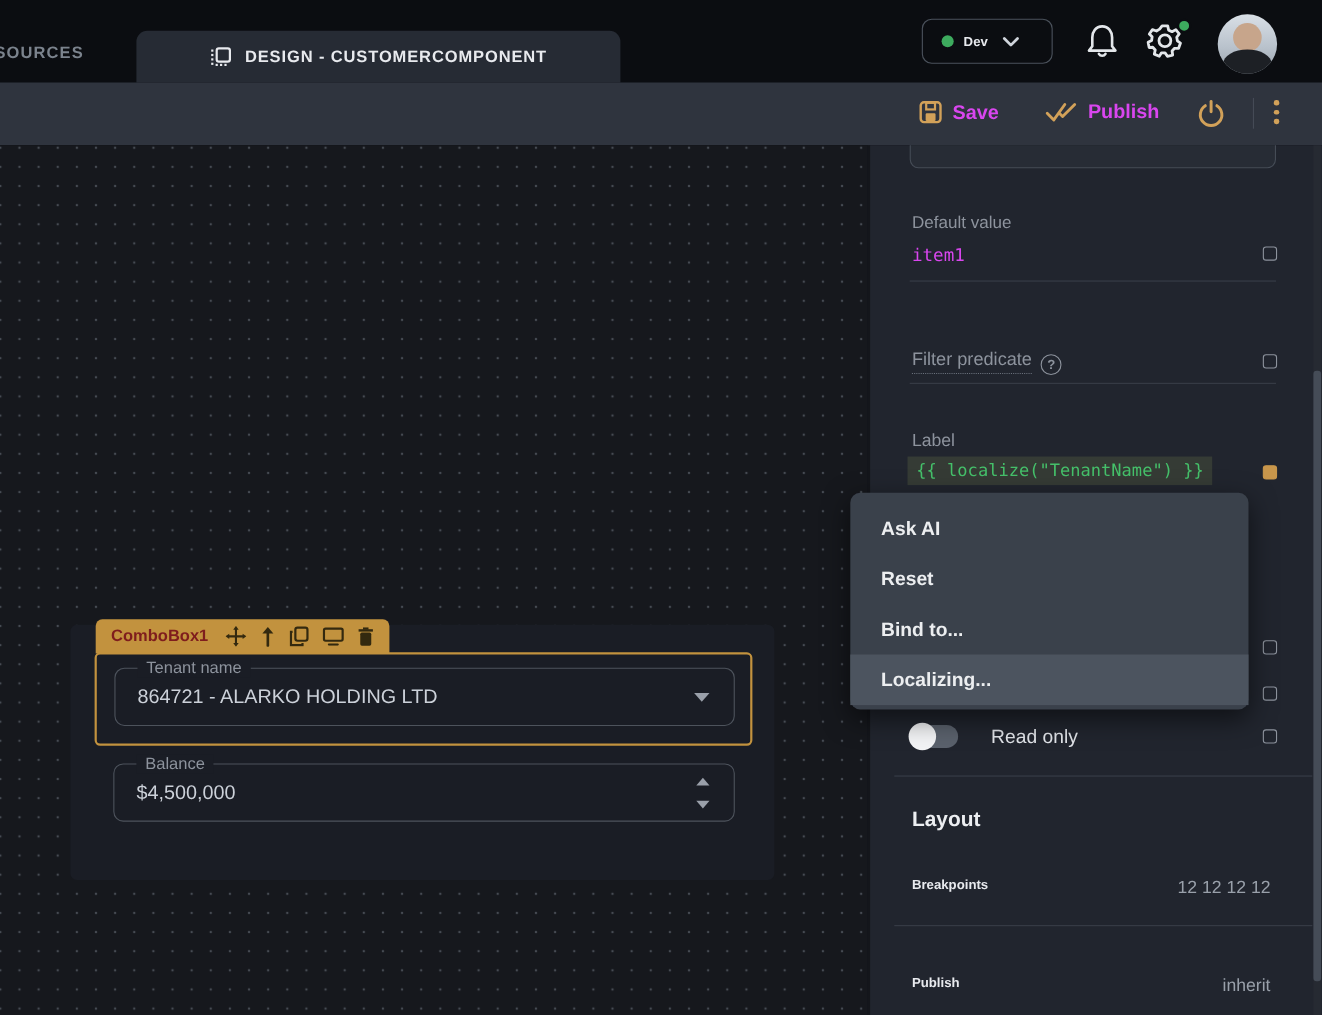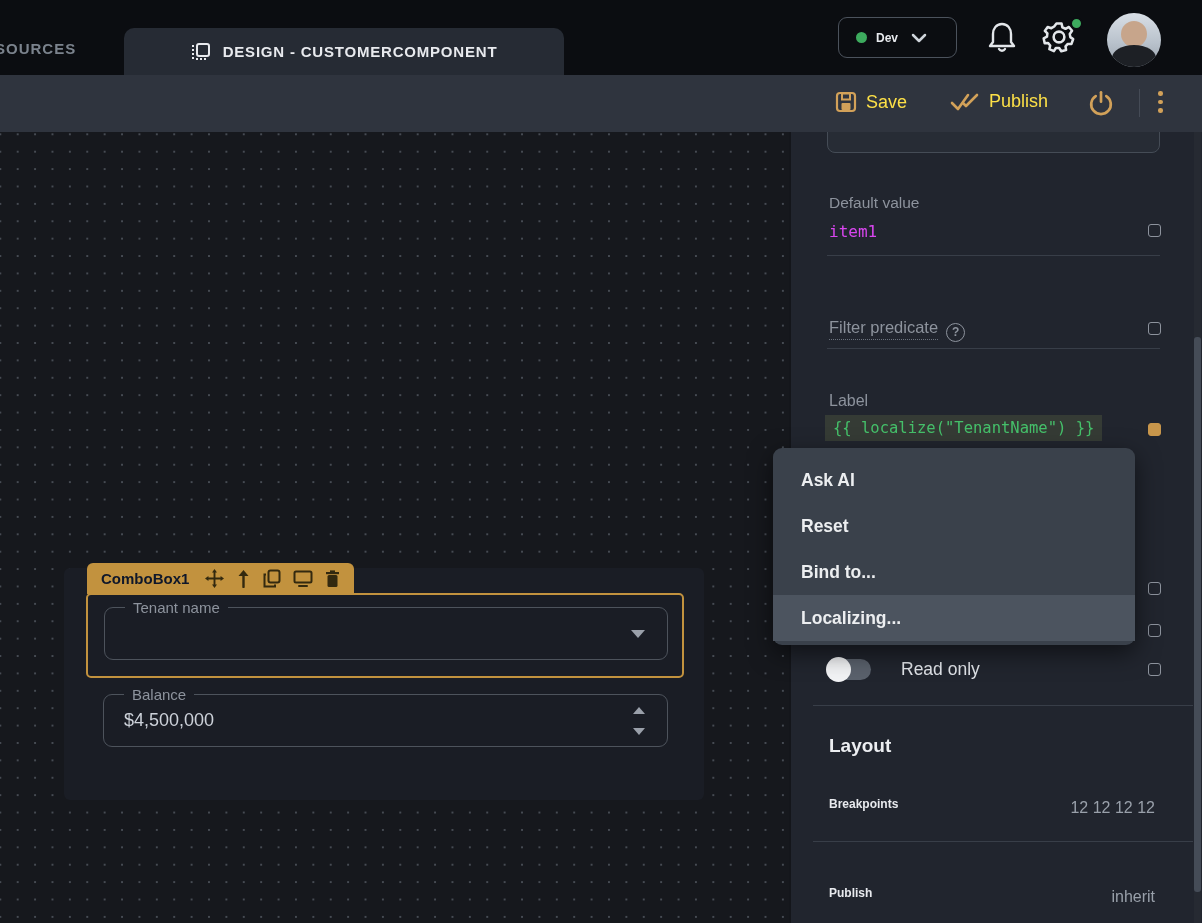--- a/index.html
+++ b/index.html
@@ -15,33 +15,33 @@
   .dot-green { width:11px; height:11px; border-radius:50%; background:#3dab5e; }
   .env-text { font-size:12px; font-weight:bold; color:#e8eaee; }
   .icon-btn { position:absolute; background:none; border:none; cursor:pointer; }
   .gear-badge { position:absolute; left:1070px; top:17px; width:13px; height:13px; border-radius:50%; background:#3dab5e; border:2px solid #0b0d11; }
   .avatar { position:absolute; left:1107px; top:13px; width:54px; height:54px; border-radius:50%; background:linear-gradient(180deg,#d9dfe6 0%,#b9c2cc 55%,#9aa3ad 100%); overflow:hidden; }
   .avatar .head { position:absolute; left:14px; top:8px; width:26px; height:26px; border-radius:50%; background:#c7a58b; }
   .avatar .body { position:absolute; left:5px; top:32px; width:44px; height:26px; border-radius:50% 50% 0 0; background:#1d2025; }
 
   
   .toolbar { position:absolute; left:0; top:75px; width:1202px; height:57px; background:#2f343e; }
-  .tb-item { position:absolute; display:flex; align-items:center; gap:9px; color:#fde047; font-size:18px; font-weight:normal; background:none; border:none; cursor:pointer; }
+  .tb-item { position:absolute; display:flex; align-items:center; gap:9px; color:#d946ef; font-size:18px; font-weight:bold; background:none; border:none; cursor:pointer; }
   .tb-divider { position:absolute; left:1139px; top:89px; width:1px; height:28px; background:#454b56; transform:translateY(-75px); }
   .kebab { display:flex; flex-direction:column; gap:4px; }
   .kebab i { width:4.5px; height:4.5px; border-radius:50%; background:#d2a159; display:block; }
 
   
   .canvas { position:absolute; left:0; top:132px; width:789px; height:791px;
     background-color:#16181d;
     background-image:radial-gradient(circle, #464b53 1.2px, transparent 1.4px);
     background-size:17.4px 17.4px; background-position:9px 11px; }
   .card { position:absolute; left:64px; top:436px; width:640px; height:232px; background:#1a1d25; border-radius:6px; }
   .comp-badge { position:absolute; left:87px; top:431px; height:31px; background:#c2923e; border-radius:6px 6px 0 0; display:flex; align-items:center; padding:0 14px; gap:12px; }
-  .comp-badge .badge-text { font-size:15px; font-weight:bold; color:#0f172a; margin-right:4px; }
+  .comp-badge .badge-text { font-size:15px; font-weight:bold; color:#7f1d1d; margin-right:4px; }
   .badge-icon { display:flex; align-items:center; cursor:pointer; background:none; border:none; padding:0; }
   .select-rect { position:absolute; left:86px; top:461px; width:598px; height:85px; border:2px solid #c2923e; border-radius:5px; }
   .field { position:absolute; border:1.5px solid #4d535c; border-radius:9px; background:transparent; }
   .field .float-label { position:absolute; top:-9px; left:20px; padding:0 8px; background:#1a1d25; font-size:15px; color:#8d939d; }
   .field .field-value { position:absolute; left:20px; top:0; height:100%; display:flex; align-items:center; font-size:18px; color:#ccd1d9; }
   .combo-caret { position:absolute; right:22px; top:50%; transform:translateY(-50%); width:0; height:0; border-left:7px solid transparent; border-right:7px solid transparent; border-top:8px solid #9aa0aa; cursor:pointer; }
   .spinner { position:absolute; right:22px; top:0; height:100%; display:flex; flex-direction:column; justify-content:center; gap:14px; }
   .spin-up { width:0; height:0; border-left:6px solid transparent; border-right:6px solid transparent; border-bottom:7px solid #9aa0aa; cursor:pointer; }
   .spin-down { width:0; height:0; border-left:6px solid transparent; border-right:6px solid transparent; border-top:7px solid #9aa0aa; cursor:pointer; }
 
@@ -217,20 +217,21 @@
           <rect x="1" y="2" width="13" height="2.2" fill="#33290f"></rect>
           <rect x="5" y="0.4" width="5" height="2" fill="#33290f"></rect>
         </svg>
       </button>
     </div>
 
     <div class="select-rect"></div>
 
     <div class="field" style="left:104px; top:475px; width:564px; height:53px;">
       <span class="float-label">Tenant name</span>
+      <span class="field-value">864721 - ALARKO HOLDING LTD</span>
       <span class="combo-caret"></span>
     </div>
 
     <div class="field" style="left:103px; top:562px; width:565px; height:53px;">
       <span class="float-label">Balance</span>
       <span class="field-value">$4,500,000</span>
       <span class="spinner">
         <span class="spin-up"></span>
         <span class="spin-down"></span>
       </span>

